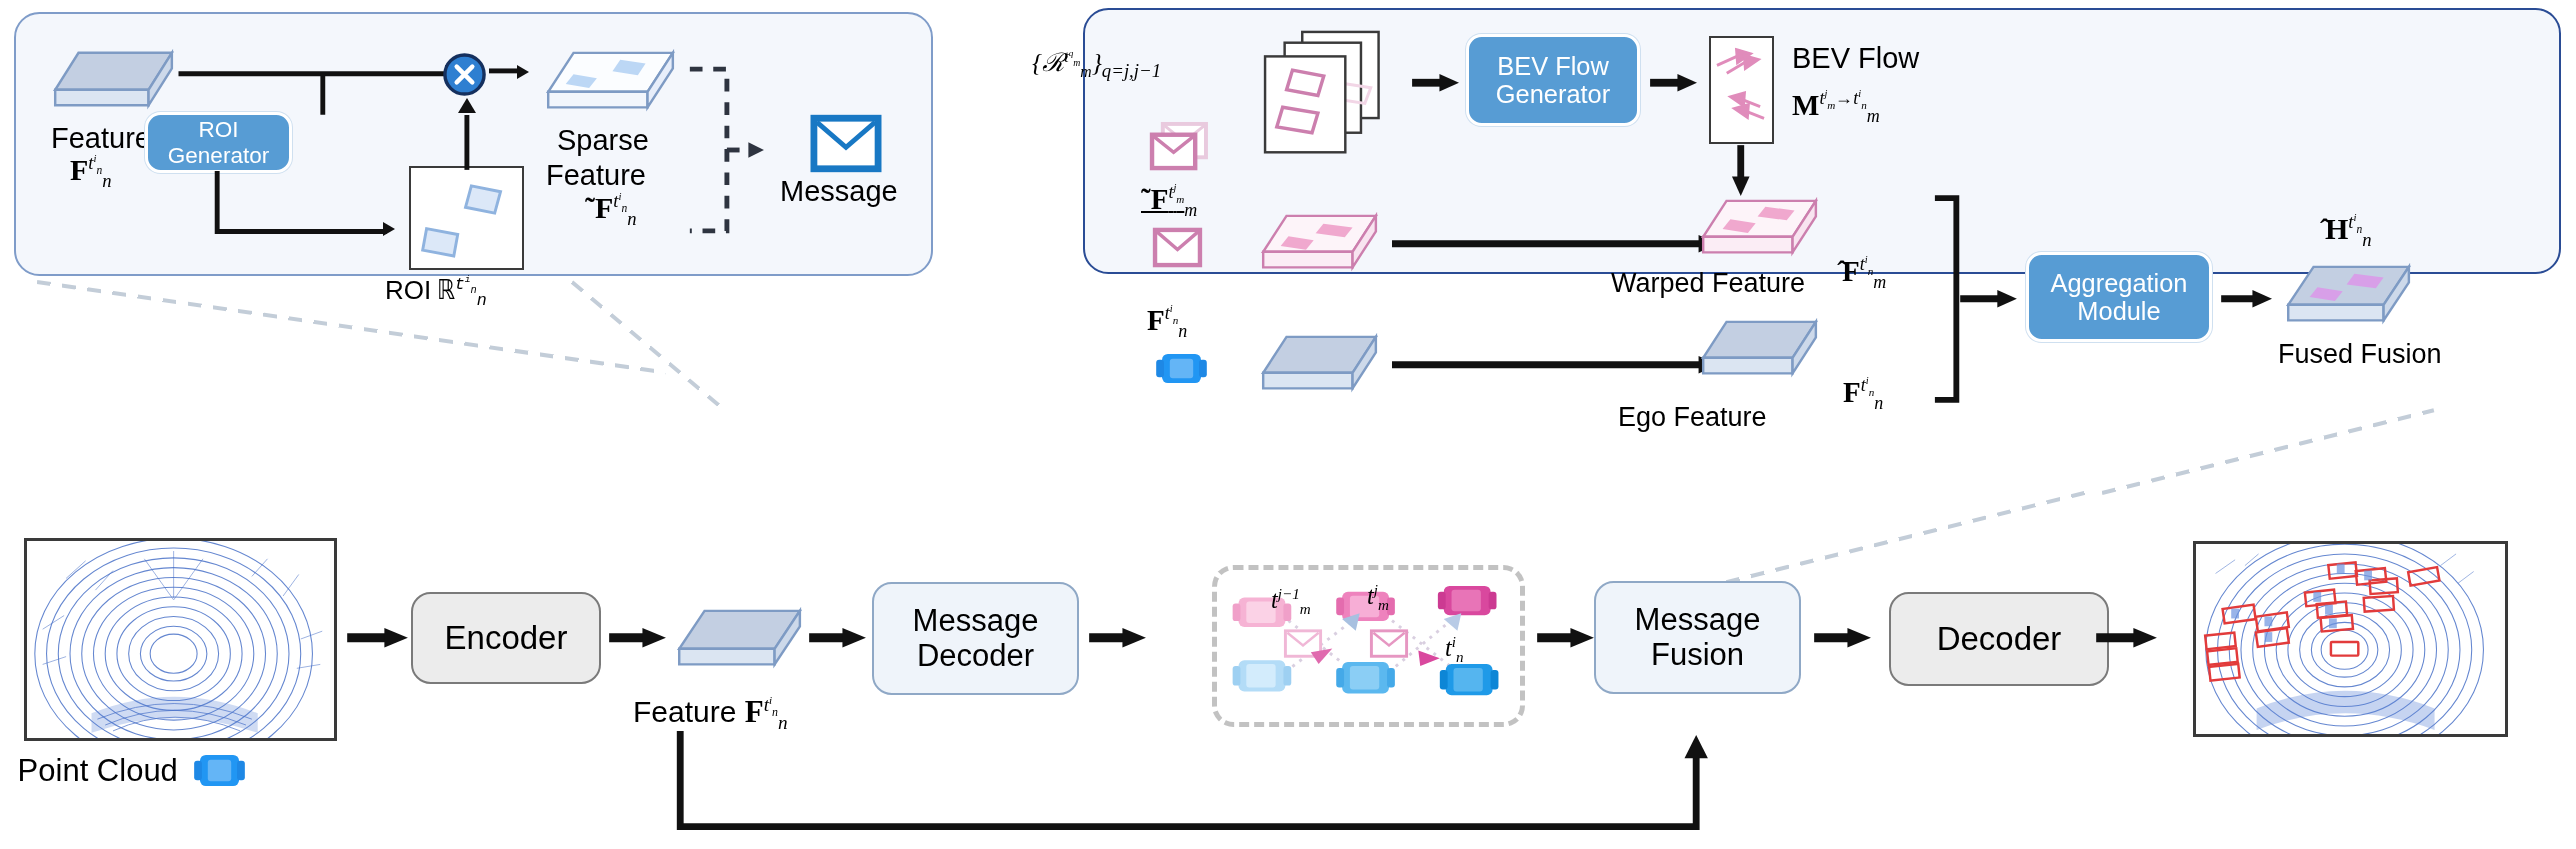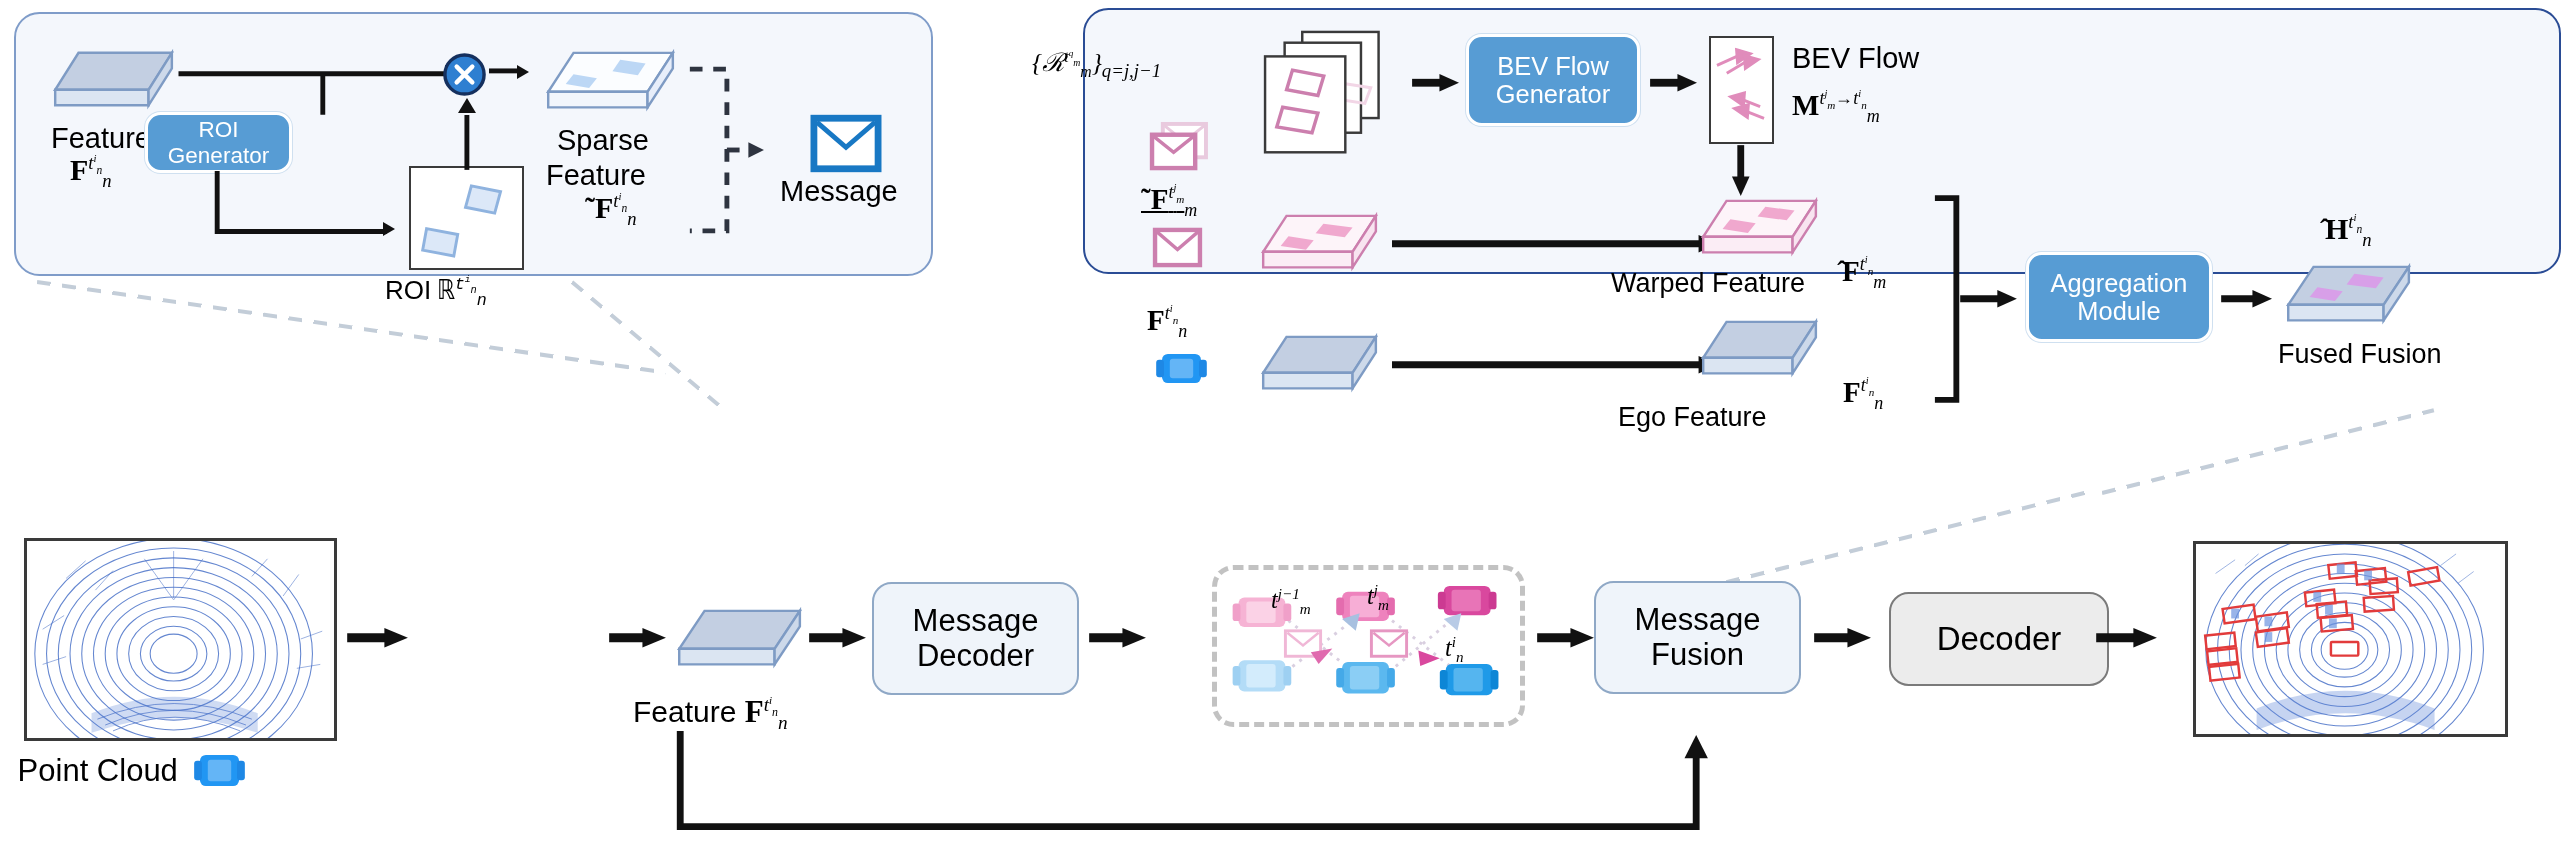--- a/index.html
+++ b/index.html
@@ -421,20 +421,23 @@
     </svg>
   </div>
 
   <div class="abs" style="left:347px; top:626px;">
     <svg width="65" height="23.5" viewBox="0 0 66 24">
       <path d="M0,12 L40,12" stroke="#111" stroke-width="9"></path>
       <polygon points="38,2 62,12 38,22" fill="#111"></polygon>
     </svg>
   </div>
 
+  <div class="procbox gray" style="left:411px; top:592px; width:190px; height:92px; font-size:33px;">
+    <span>Encoder</span>
+  </div>
 
   <div class="abs" style="left:609px; top:626px;">
     <svg width="61" height="23.5" viewBox="0 0 62 24">
       <path d="M0,12 L36,12" stroke="#111" stroke-width="9"></path>
       <polygon points="34,2 58,12 34,22" fill="#111"></polygon>
     </svg>
   </div>
 
   <div class="abs" style="left:675px; top:606px;">
     <svg width="133" height="72" viewBox="0 0 136 74">

